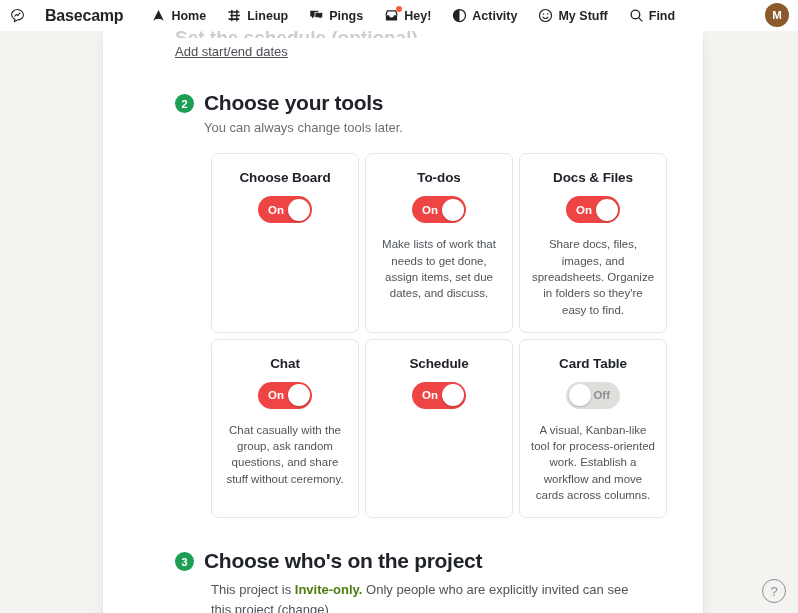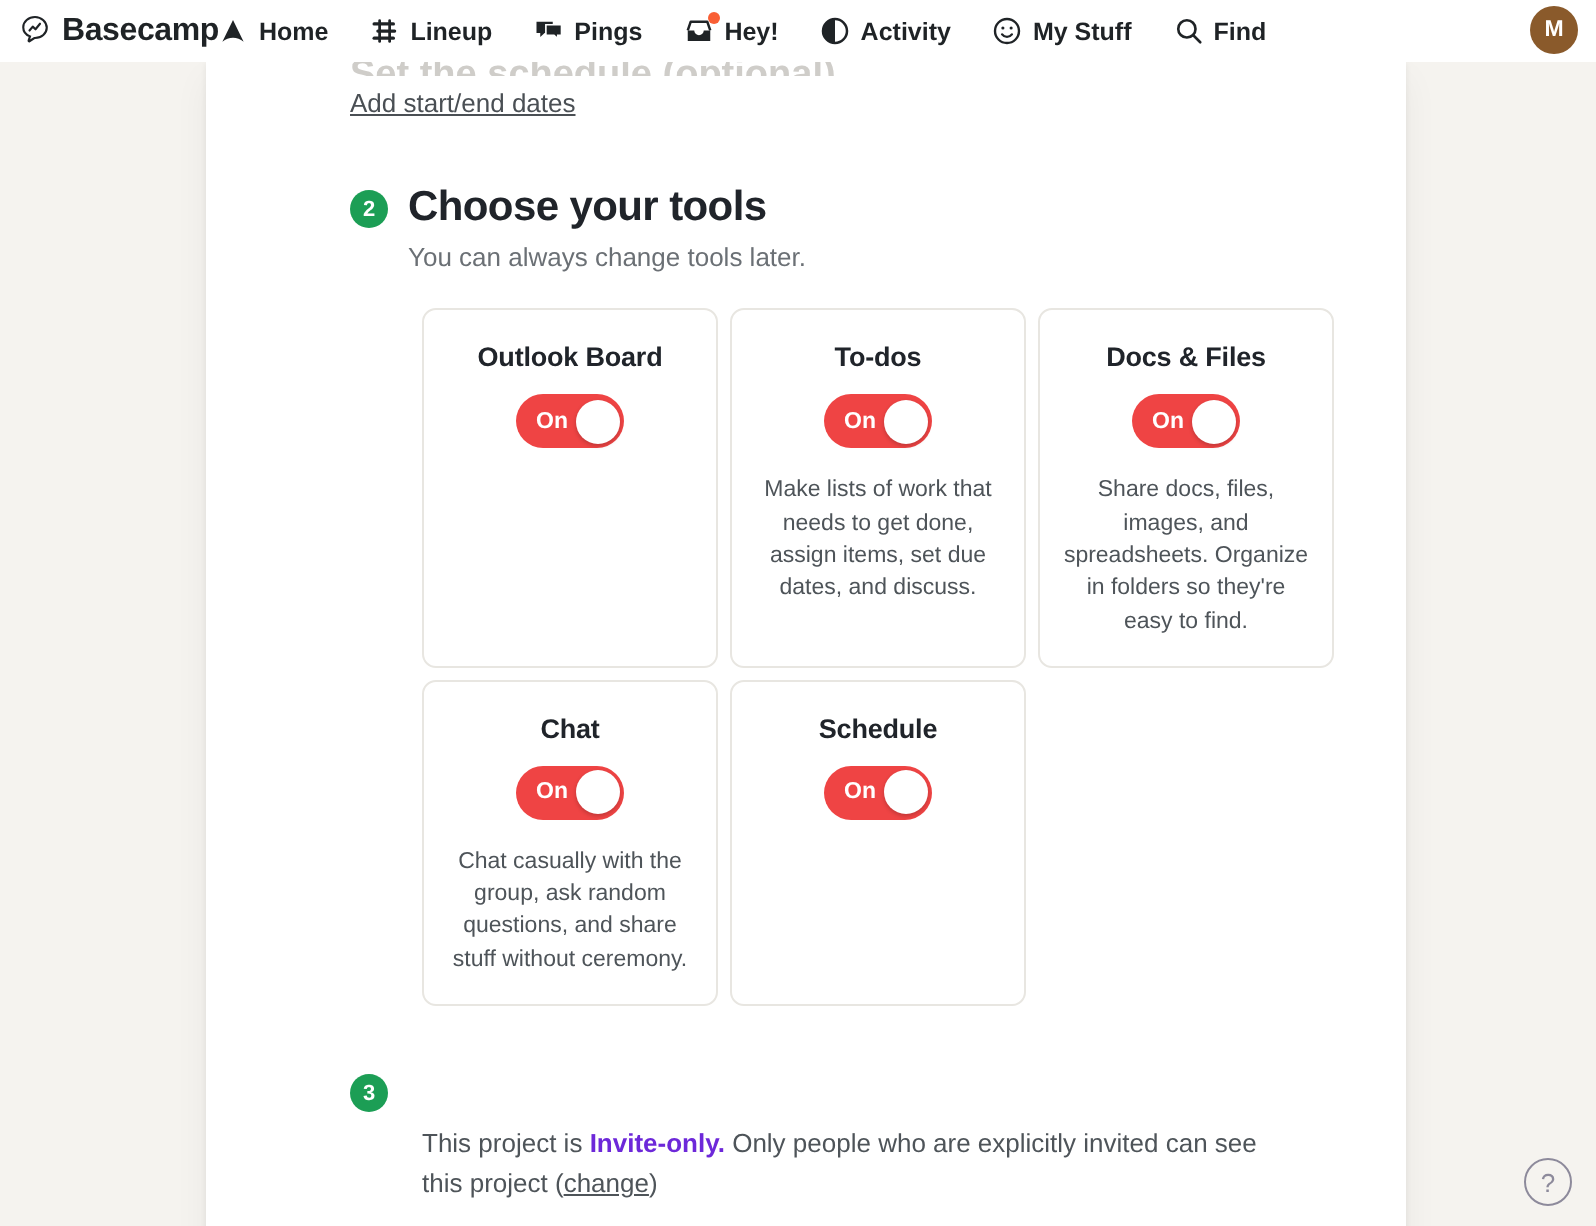--- a/index.html
+++ b/index.html
@@ -23,22 +23,23 @@
     background: #ffffff;
     display: flex;
     align-items: center;
     padding: 0 10px 0 10px;
     position: relative;
     z-index: 20;
   }
 
   #brand {
     display: flex;
-    align-items: flex-start;
-    gap: 6px;
+    align-items: center;
+    gap: 20px;
+    margin-right: 28px;
   }
   #brand .brand-text {
     font-size: 16px;
     font-weight: bold;
     letter-spacing: -0.2px;
     color: #1f2326;
   }
 
   #navitems {
     display: flex;
@@ -237,21 +238,21 @@
   #section3 { margin-top: 30px; }
   #section3-body {
     margin: 6px 0 0 72px;
     width: 420px;
   }
   .p3 {
     font-size: 13px;
     line-height: 1.55;
     color: #4e5459;
   }
-  .p3 b { color: #6d28d9; }
+  .p3 b { color: #4d7c0f; }
   .inline-link {
     color: #4e5459;
     text-decoration: underline;
     cursor: pointer;
   }
 
   
   #help-btn {
     position: absolute;
     right: 12px;
@@ -382,21 +383,21 @@
       <div id="section2" style="margin-top:30px;">
         <div class="section-head">
           <span class="step-badge">2</span>
           <span class="section-title">Choose your tools</span>
         </div>
         <div class="section-sub">You can always change tools later.</div>
 
         <div id="tools-grid">
 
           <div class="tool-card">
-            <div class="tool-name">Outlook Board</div>
+            <div class="tool-name">Choose Board</div>
             <div class="toggle on">
               <span class="tlabel">On</span>
               <span class="knob"></span>
             </div>
           </div>
 
           <div class="tool-card">
             <div class="tool-name">To-dos</div>
             <div class="toggle on">
               <span class="tlabel">On</span>
@@ -424,27 +425,36 @@
           </div>
 
           <div class="tool-card">
             <div class="tool-name">Schedule</div>
             <div class="toggle on">
               <span class="tlabel">On</span>
               <span class="knob"></span>
             </div>
           </div>
 
+          <div class="tool-card">
+            <div class="tool-name">Card Table</div>
+            <div class="toggle off">
+              <span class="tlabel">Off</span>
+              <span class="knob"></span>
+            </div>
+            <div class="tool-desc">A visual, Kanban-like tool for process-oriented work. Establish a workflow and move cards across columns.</div>
+          </div>
 
         </div>
       </div>
 
       <div id="section3">
         <div class="section-head">
           <span class="step-badge">3</span>
+          <span class="section-title">Choose who's on the project</span>
         </div>
 
         <div id="section3-body">
           <p class="p3">
             <span>This project is </span><b>Invite-only.</b><span> Only people who are explicitly invited can see this project (</span><span class="inline-link">change</span><span>)</span>
           </p>
 
         </div>
       </div>
 

